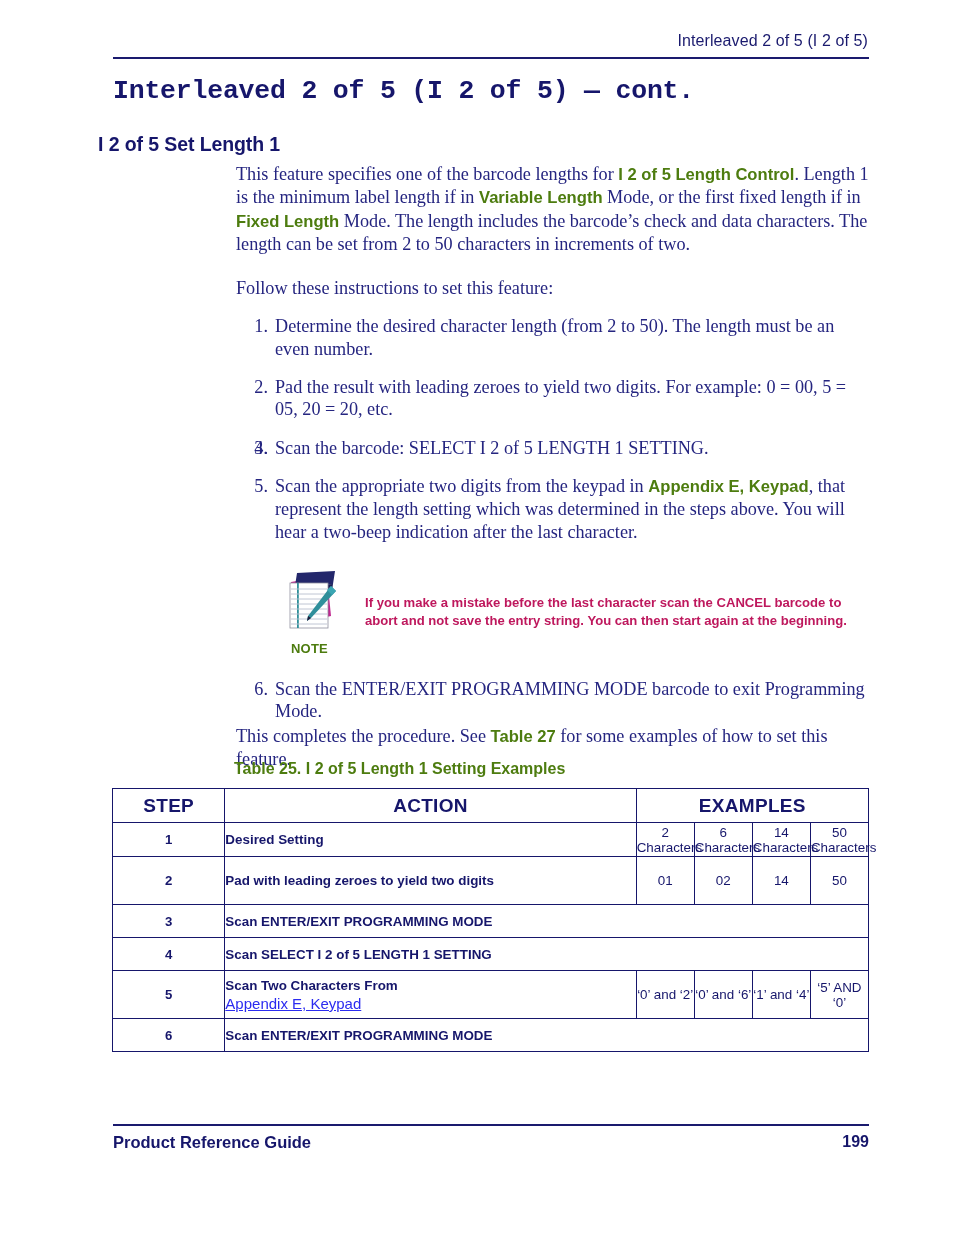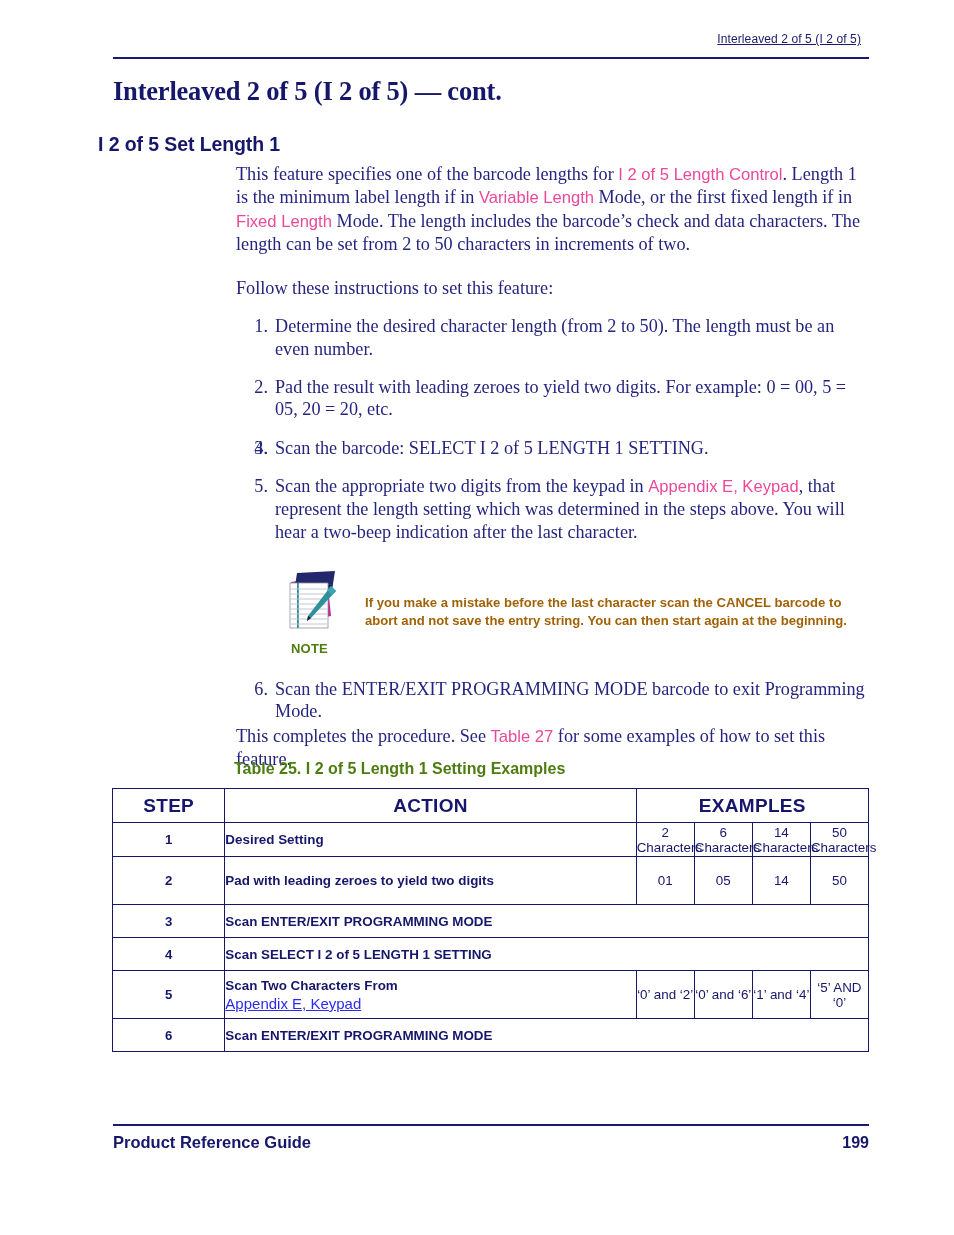--- a/index.html
+++ b/index.html
@@ -14,45 +14,44 @@
     height: 1235px;
     background: #ffffff;
     overflow: hidden;
     font-family: "Liberation Serif", "DejaVu Serif", serif;
     color: #1a1a6e;
   }
 
   
   .running-header {
     position: absolute;
-    left: 106px;
+    left: 113px;
     top: 32px;
     width: 755px;
     text-align: right;
     font-family: "Liberation Sans", "DejaVu Sans", sans-serif;
-    font-size: 12px;
+    font-size: 16px;
     color: #1a1a6e;
     letter-spacing: 0.1px;
-    text-decoration: underline;
   }
   .header-rule {
     position: absolute;
     left: 113px;
     top: 57px;
     width: 756px;
     height: 2px;
     background: #1a1a6e;
   }
 
   
   .h1 {
     position: absolute;
     left: 113px;
     top: 76px;
-    font-family: Liberation Serif, serif;
+    font-family: Liberation Mono, monospace;
     font-weight: bold;
     font-size: 26.5px;
     color: #16166b;
     letter-spacing: -0.2px;
     white-space: nowrap;
   }
   .h2 {
     position: absolute;
     left: 98px;
     top: 133px;
@@ -74,24 +73,25 @@
     line-height: 22.3px;
     color: #252580;
     text-align: left;
   }
   .body-col p {
     margin: 0 0 0 0;
   }
   .gap-para { height: 22px; }
 
   a.xref, .xref {
-    color: #ec4899;
+    color: #4d7c0f;
     text-decoration: none;
     font-family: "Liberation Sans", "DejaVu Sans", sans-serif;
     font-size: 16.6px;
+    font-weight: bold;
   }
 
   
   ol.steps {
     margin: 0;
     padding: 0;
     list-style: none;
   }
   ol.steps li {
     position: relative;
@@ -135,21 +135,21 @@
   }
   .note-text {
     position: absolute;
     left: 82px;
     top: 24px;
     width: 505px;
     font-family: "Liberation Sans", "DejaVu Sans", sans-serif;
     font-weight: bold;
     font-size: 13.1px;
     line-height: 17.5px;
-    color: #a16207;
+    color: #be185d;
   }
 
   
   .post-note {
     position: absolute;
     left: 236px;
     top: 678px;
     width: 634px;
     font-size: 18.2px;
     line-height: 22.3px;
@@ -249,21 +249,21 @@
     position: absolute;
     left: 113px;
     top: 1133px;
     width: 756px;
     font-family: "Liberation Sans", "DejaVu Sans", sans-serif;
     font-weight: bold;
     font-size: 16.5px;
     color: #16166b;
     display: flex;
     justify-content: space-between;
-    align-items: center;
+    align-items: flex-start;
   }
   .footer .pg { font-size: 16px; }
 </style>
 </head>
 <body>
 
 <div class="page">
 
   <div class="running-header">Interleaved 2 of 5 (I 2 of 5)</div>
   <div class="header-rule"></div>
@@ -360,21 +360,21 @@
           <td class="cell-ex">2 Characters</td>
           <td class="cell-ex">6 Characters</td>
           <td class="cell-ex">14 Characters</td>
           <td class="cell-ex">50 Characters</td>
         </tr>
 
         <tr class="row-2">
           <td class="cell-step">2</td>
           <td class="cell-action">Pad with leading zeroes to yield two digits</td>
           <td class="cell-ex">01</td>
-          <td class="cell-ex">05</td>
+          <td class="cell-ex">02</td>
           <td class="cell-ex">14</td>
           <td class="cell-ex">50</td>
         </tr>
 
         <tr class="row-3">
           <td class="cell-step">3</td>
           <td class="cell-action" colspan="5">Scan ENTER/EXIT PROGRAMMING MODE</td>
         </tr>
 
         <tr class="row-4">

